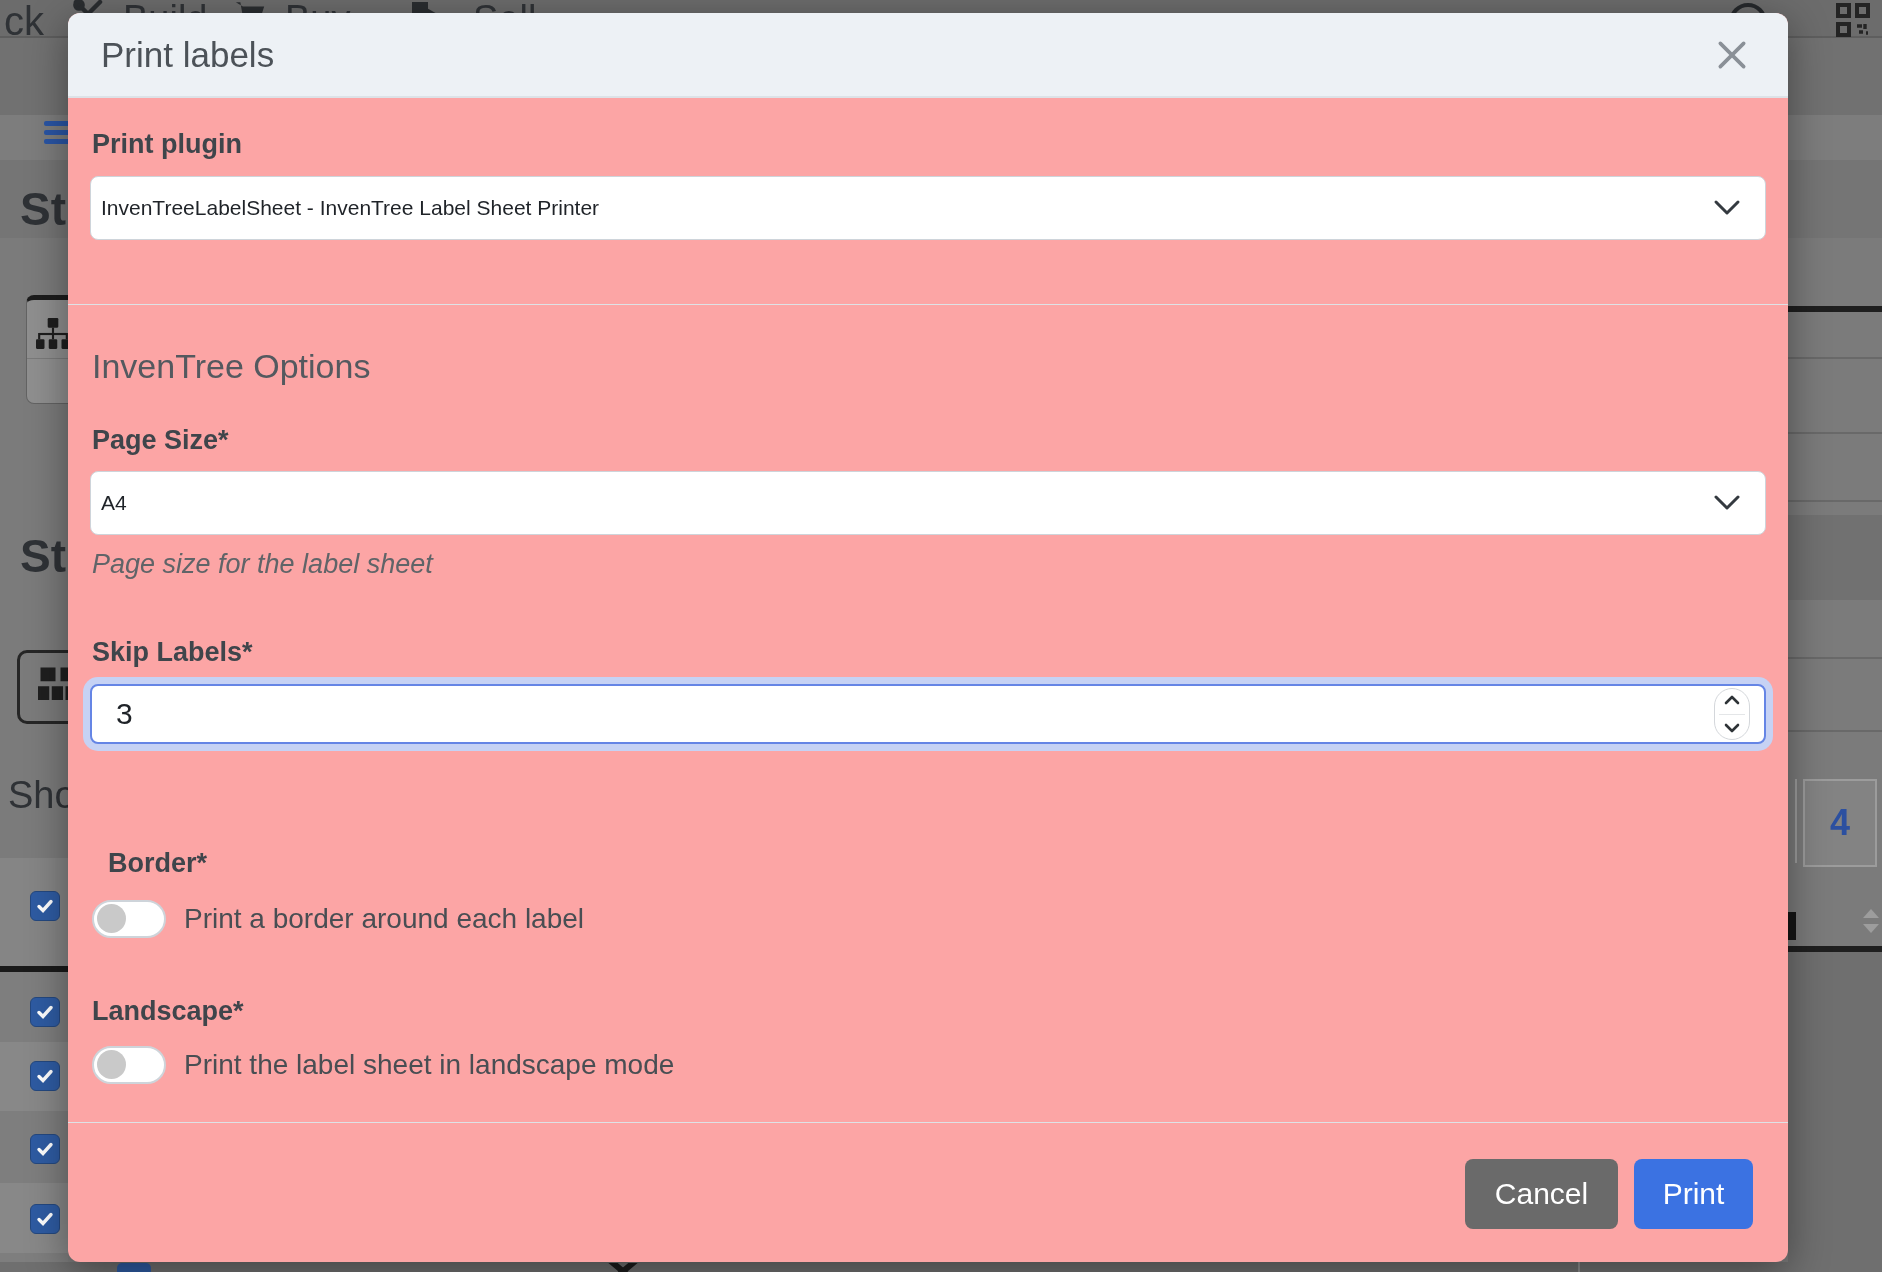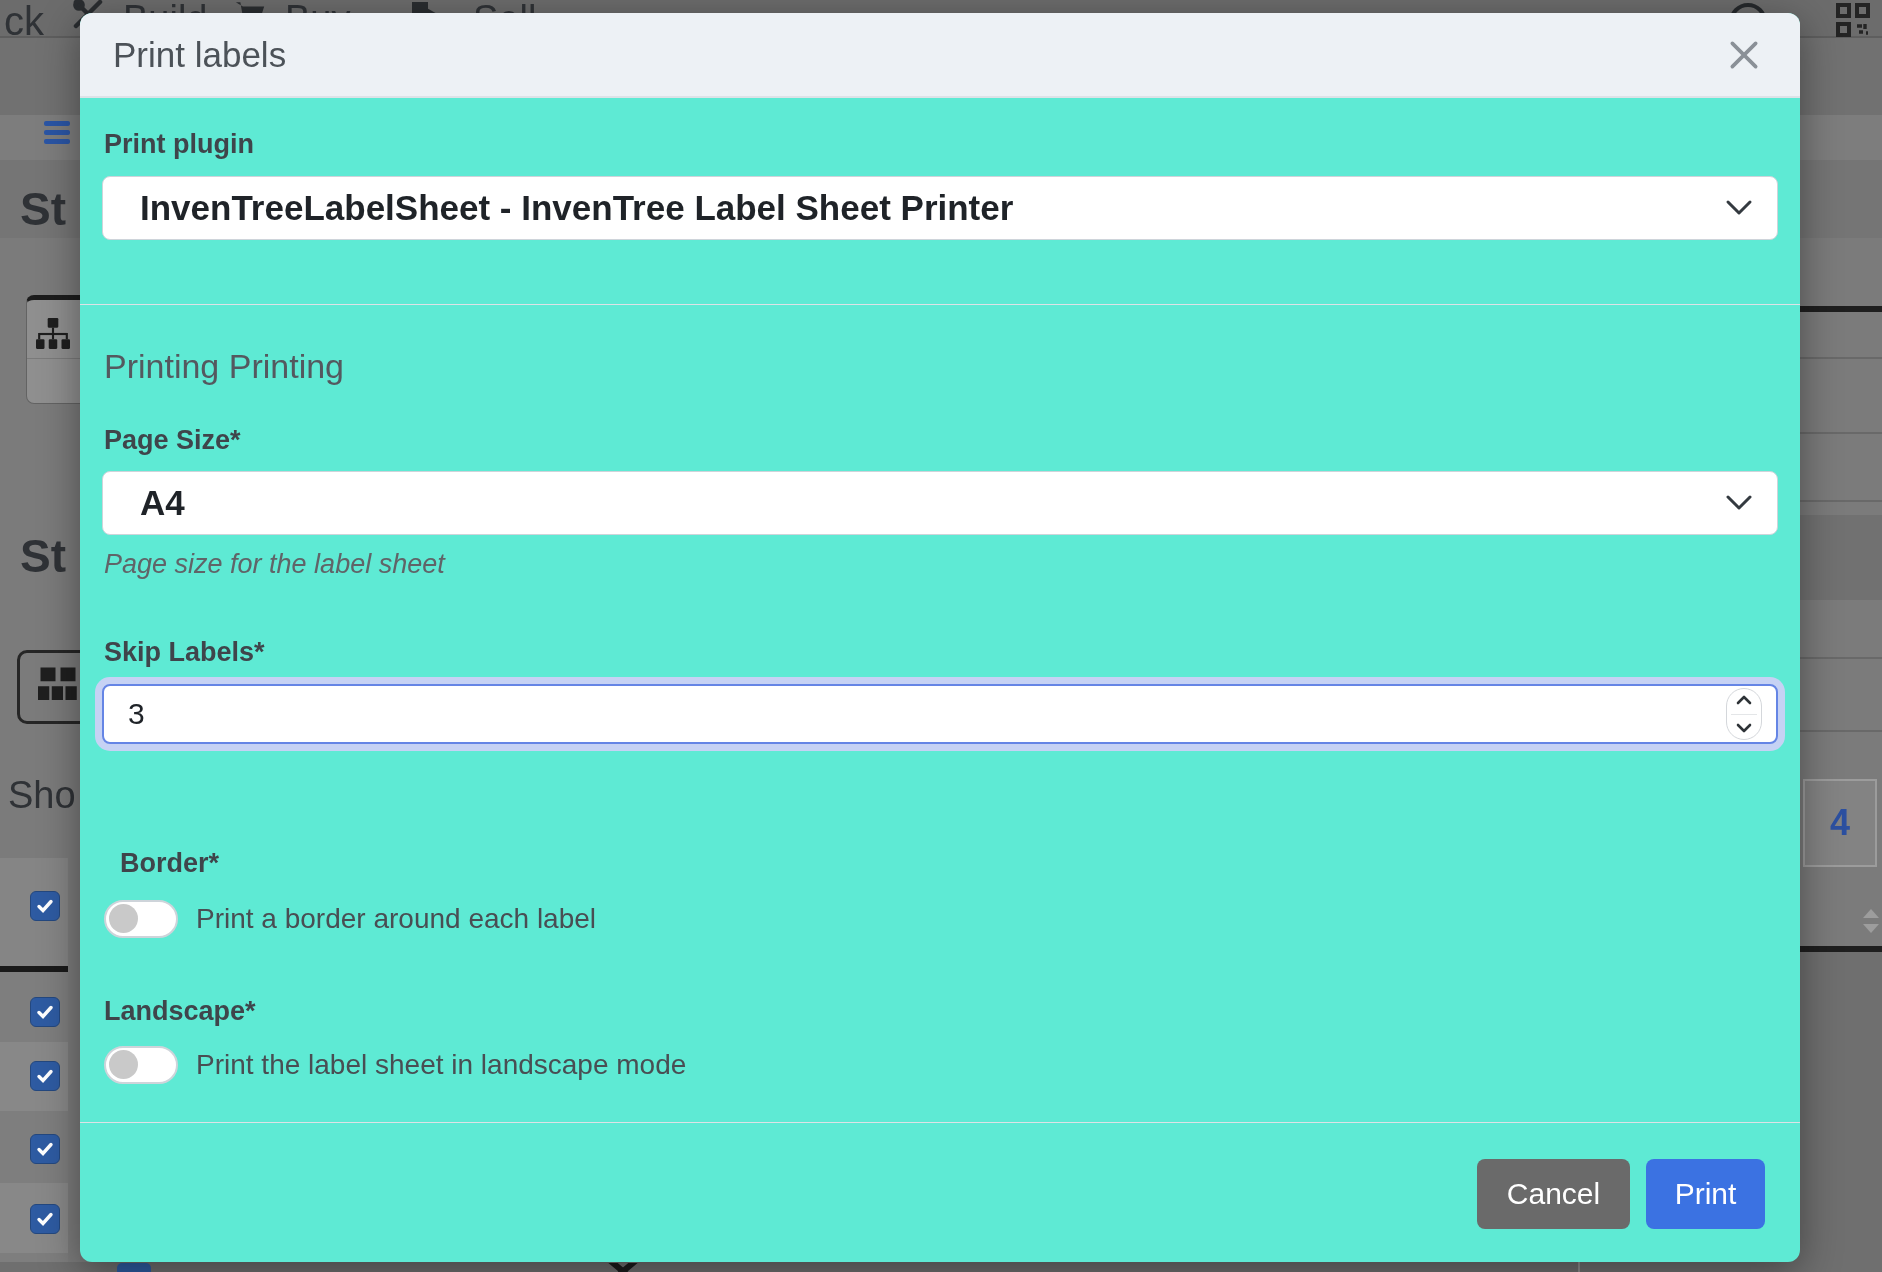--- a/index.html
+++ b/index.html
@@ -42,28 +42,28 @@
   .r-darkglyph{position:absolute;left:1779px;top:912px;width:17px;height:28px;background:#161616;z-index:2;}
   .sortdiamond{position:absolute;left:1860px;top:908px;z-index:2;color:#9d9d9d;}
   
   .bot-check{position:absolute;left:117px;top:1263px;width:34px;height:9px;background:#2e5ba2;border-radius:5px 5px 0 0;z-index:2;}
   .bot-x{position:absolute;left:600px;top:1263px;width:46px;height:9px;overflow:hidden;z-index:2;}
   .bot-x i{position:absolute;top:2px;width:34px;height:6px;background:#1d1d1d;border-radius:2px;}
   .bot-x i:first-child{left:2px;transform:rotate(40deg);}
   .bot-x i:last-child{left:10px;transform:rotate(-40deg);}
   .bot-vline{position:absolute;left:1578px;top:1262px;width:2px;height:10px;background:#8f8f8f;z-index:2;}
   
-  .modal{left:80px;top:13px;width:1720px;height:1249px;background:#5eead4;border-radius:12px;z-index:10;box-shadow:0 10px 40px rgba(0,0,0,.4);}
+  .modal{left:68px;top:13px;width:1720px;height:1249px;background:#fca5a5;border-radius:12px;z-index:10;box-shadow:0 10px 40px rgba(0,0,0,.4);}
   .modal-header{position:absolute;left:0;top:0;width:100%;height:85px;background:#edf1f5;border-bottom:2px solid #dde2e7;border-radius:12px 12px 0 0;box-sizing:border-box;}
   .modal-title{position:absolute;left:33px;top:24px;font-size:35px;font-weight:500;color:#4c5258;line-height:1;}
   .close-btn{position:absolute;right:36px;top:22px;width:40px;height:40px;background:none;border:none;cursor:pointer;padding:0;}
   .lbl{position:absolute;left:24px;font-size:27px;font-weight:700;color:#3f454b;line-height:1;}
   .section-h{position:absolute;left:24px;font-size:34px;font-weight:500;color:#54595f;line-height:1;}
   .helper{position:absolute;left:24px;font-size:27px;font-style:italic;color:#606468;line-height:1;}
-  .selectbox{position:absolute;left:22px;width:1676px;border:1px solid #ced4da;border-radius:8px;background:#fff;box-sizing:border-box;display:flex;align-items:center;padding-left:37px;font-size:35px;color:#1f2328;cursor:pointer;font-weight:bold;}
+  .selectbox{position:absolute;left:22px;width:1676px;border:1px solid #ced4da;border-radius:8px;background:#fff;box-sizing:border-box;display:flex;align-items:center;padding-left:10px;font-size:21px;color:#1f2328;cursor:pointer;}
   .selectbox .chev{position:absolute;right:24px;top:50%;transform:translateY(-50%);}
   .divider{position:absolute;left:0;width:100%;height:1px;background:#dee2e6;}
   .num-wrap{position:absolute;left:22px;top:671px;width:1676px;height:60px;}
   .num-input{width:100%;height:100%;box-sizing:border-box;border:2px solid #6585e5;border-radius:8px;box-shadow:0 0 0 7px #c6d2f4;font-size:30px;color:#1f2328;padding:0 70px 0 24px;font-family:inherit;outline:none;background:#fff;}
   .stepper{position:absolute;right:16px;top:50%;transform:translateY(-50%);width:36px;height:52px;border:1px solid #d4d7db;border-radius:18px;background:#fff;display:flex;flex-direction:column;align-items:center;justify-content:space-between;padding:6px 0;box-sizing:border-box;cursor:pointer;}
   .stepper .mid{position:absolute;left:4px;right:4px;top:50%;height:1px;background:#e4e6e8;}
   .switch{position:absolute;left:24px;width:74px;height:38px;border:2px solid #ced4da;border-radius:20px;background:#fff;box-sizing:border-box;cursor:pointer;}
   .switch .knob{position:absolute;left:3px;top:2px;width:29px;height:29px;border-radius:50%;background:#c9c9c9;}
   .switch-caption{position:absolute;left:116px;font-size:28px;color:#494e53;line-height:1;}
   .btn{position:absolute;top:1146px;height:70px;border:none;border-radius:8px;color:#fff;font-size:30px;font-family:inherit;cursor:pointer;line-height:1;}
@@ -217,21 +217,21 @@
   <span class="lbl" style="top:118px;">Print plugin</span>
   <div class="selectbox" style="top:163px;height:64px;">
     <span>InvenTreeLabelSheet - InvenTree Label Sheet Printer</span>
     <svg class="chev" width="28" height="18" viewBox="0 0 28 18" fill="none" stroke="#343a40" stroke-width="3" stroke-linecap="round" stroke-linejoin="round">
         <path d="M3 3l11 11L25 3"></path>
       </svg>
   </div>
 
   <div class="divider" style="top:291px;"></div>
 
-  <span class="section-h" style="top:336px;">Printing Printing</span>
+  <span class="section-h" style="top:336px;">InvenTree Options</span>
 
   <span class="lbl" style="top:414px;">Page Size*</span>
   <div class="selectbox" style="top:458px;height:64px;">
     <span>A4</span>
     <svg class="chev" width="28" height="18" viewBox="0 0 28 18" fill="none" stroke="#343a40" stroke-width="3" stroke-linecap="round" stroke-linejoin="round">
         <path d="M3 3l11 11L25 3"></path>
       </svg>
   </div>
   <span class="helper" style="top:538px;">Page size for the label sheet</span>
 

